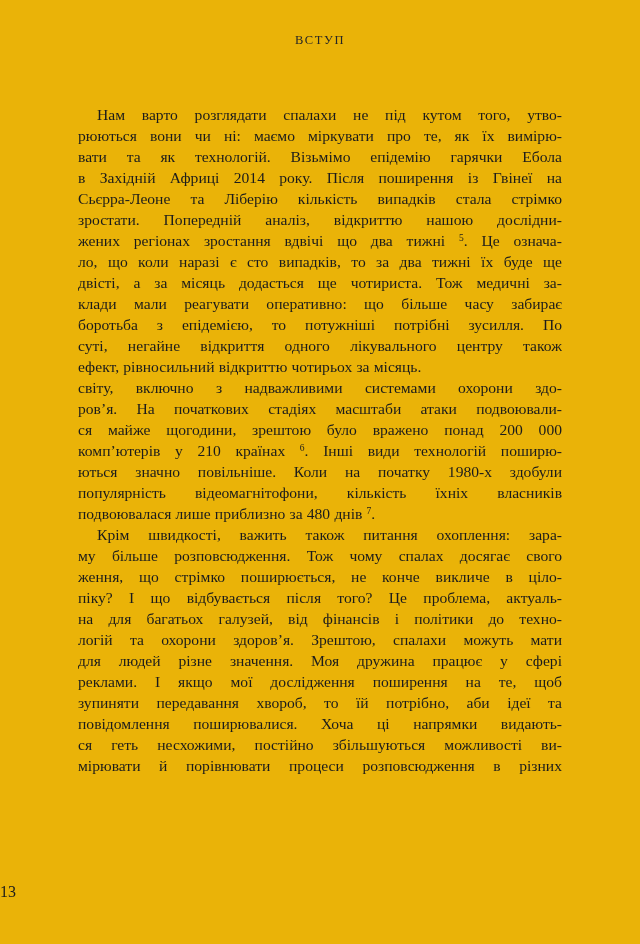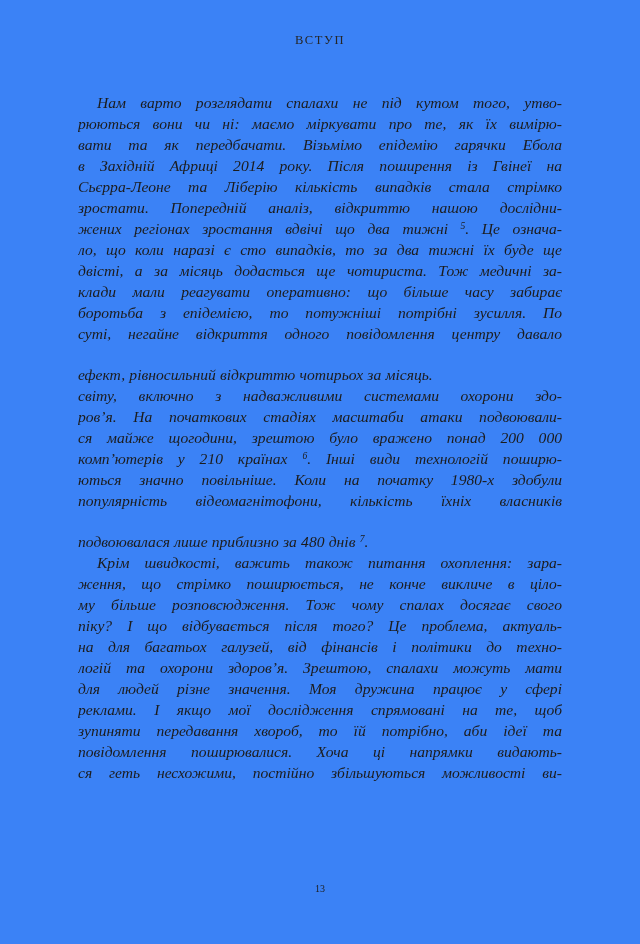--- a/index.html
+++ b/index.html
@@ -5,118 +5,116 @@
   html, body {
     margin: 0;
     padding: 0;
     background: #e8e8e8;
   }
   .page {
     position: relative;
     width: 640px;
     height: 944px;
     margin: 0 auto;
-    background: #3b82f6;
+    background: #eab308;
     color: #1c1c1c;
     font-family: "Liberation Serif", "DejaVu Serif", serif;
     overflow: hidden;
   }
   .running-header {
     position: absolute;
     top: 33px;
     left: 0;
     right: 0;
     text-align: center;
     font-size: 12.5px;
     letter-spacing: 1.6px;
     color: #262626;
   }
   .text-block {
     position: absolute;
-    top: 92px;
+    top: 104px;
     left: 78px;
     width: 484px;
-    font-style: italic;
   }
   .paragraph {
     margin: 0;
     padding: 0;
   }
   .line {
     font-size: 15.6px;
     line-height: 21px;
     height: 21px;
     overflow: hidden;
     text-align: justify;
     text-align-last: justify;
     word-spacing: 0.02em;
   }
   .line.para-start {
     text-indent: 19px;
   }
   .line.flush-end {
     text-align-last: left;
-    margin-top: 20px;
   }
   .fn-ref {
     font-size: 9.5px;
     position: relative;
     top: -5px;
     letter-spacing: 0;
   }
   .page-number {
     position: absolute;
     top: 883px;
     left: 0;
     right: 0;
-    text-align: center;
-    font-size: 10px;
+    font-size: 16px;
     color: #1c1c1c;
   }
 </style>
 </head>
 <body>
 
 <div class="page">
   <div class="running-header">ВСТУП</div>
 
   <div class="text-block" id="text-block">
       <div class="paragraph">
         <div class="line para-start"><span>Нам варто розглядати спалахи не під кутом того, утво-</span></div>
         <div class="line"><span>рюються вони чи ні: маємо міркувати про те, як їх вимірю-</span></div>
-        <div class="line"><span>вати та як передбачати. Візьмімо епідемію гарячки Ебола</span></div>
+        <div class="line"><span>вати та як технологій. Візьмімо епідемію гарячки Ебола</span></div>
         <div class="line"><span>в Західній Африці 2014 року. Після поширення із Гвінеї на</span></div>
         <div class="line"><span>Сьєрра-Леоне та Ліберію кількість випадків стала стрімко</span></div>
         <div class="line"><span>зростати. Попередній аналіз, відкриттю нашою дослідни-</span></div>
         <div class="line"><span>жених регіонах зростання вдвічі що два тижні </span><span class="fn-ref">5</span><span>. Це означа-</span></div>
         <div class="line"><span>ло, що коли наразі є сто випадків, то за два тижні їх буде ще</span></div>
         <div class="line"><span>двісті, а за місяць додасться ще чотириста. Тож медичні за-</span></div>
         <div class="line"><span>клади мали реагувати оперативно: що більше часу забирає</span></div>
         <div class="line"><span>боротьба з епідемією, то потужніші потрібні зусилля. По</span></div>
-        <div class="line"><span>суті, негайне відкриття одного повідомлення центру давало</span></div>
+        <div class="line"><span>суті, негайне відкриття одного лікувального центру також</span></div>
         <div class="line flush-end"><span>ефект, рівносильний відкриттю чотирьох за місяць.</span></div>
       </div>
       <div class="paragraph">
         <div class="line"><span>світу, включно з надважливими системами охорони здо-</span></div>
         <div class="line"><span>ров’я. На початкових стадіях масштаби атаки подвоювали-</span></div>
         <div class="line"><span>ся майже щогодини, зрештою було вражено понад 200 000</span></div>
         <div class="line"><span>комп’ютерів у 210 країнах </span><span class="fn-ref">6</span><span>. Інші види технологій поширю-</span></div>
         <div class="line"><span>ються значно повільніше. Коли на початку 1980-х здобули</span></div>
         <div class="line"><span>популярність відеомагнітофони, кількість їхніх власників</span></div>
         <div class="line flush-end"><span>подвоювалася лише приблизно за 480 днів </span><span class="fn-ref">7</span><span>.</span></div>
       </div>
       <div class="paragraph">
         <div class="line para-start"><span>Крім швидкості, важить також питання охоплення: зара-</span></div>
+        <div class="line"><span>му більше розповсюдження. Тож чому спалах досягає свого</span></div>
         <div class="line"><span>ження, що стрімко поширюється, не конче викличе в ціло-</span></div>
-        <div class="line"><span>му більше розповсюдження. Тож чому спалах досягає свого</span></div>
         <div class="line"><span>піку? І що відбувається після того? Це проблема, актуаль-</span></div>
         <div class="line"><span>на для багатьох галузей, від фінансів і політики до техно-</span></div>
         <div class="line"><span>логій та охорони здоров’я. Зрештою, спалахи можуть мати</span></div>
         <div class="line"><span>для людей різне значення. Моя дружина працює у сфері</span></div>
-        <div class="line"><span>реклами. І якщо мої дослідження спрямовані на те, щоб</span></div>
+        <div class="line"><span>реклами. І якщо мої дослідження поширення на те, щоб</span></div>
         <div class="line"><span>зупиняти передавання хвороб, то їй потрібно, аби ідеї та</span></div>
         <div class="line"><span>повідомлення поширювалися. Хоча ці напрямки видають-</span></div>
         <div class="line"><span>ся геть несхожими, постійно збільшуються можливості ви-</span></div>
+        <div class="line"><span>мірювати й порівнювати процеси розповсюдження в різних</span></div>
       </div>
     </div>
 
   <div class="page-number">13</div>
 </div>
 
 </body></html>

